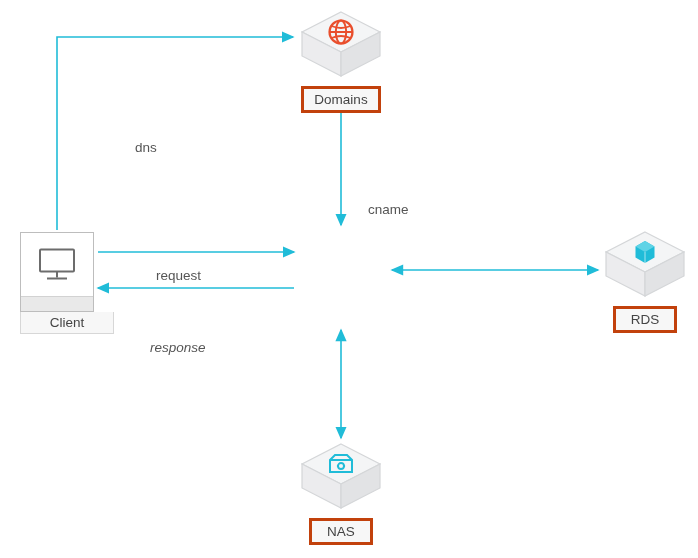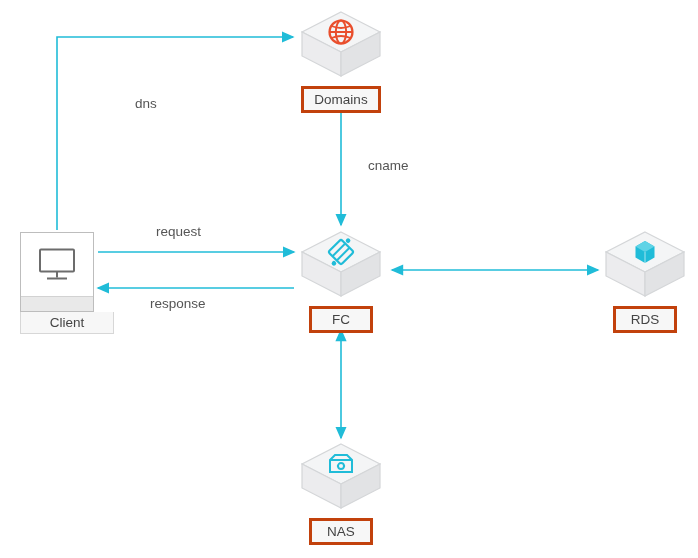--- a/index.html
+++ b/index.html
@@ -72,20 +72,21 @@
     position: absolute;
     left: 50%;
     top: 42%;
     transform: translate(-50%, -50%);
   }
   .edge-label {
     position: absolute;
     font-size: 13.5px;
     color: #555;
     background: transparent;
+    margin-top: 44px;
   }
   svg.arrows {
     position: absolute;
     left: 0; top: 0;
     width: 698px;
     height: 558px;
     pointer-events: none;
   }
 </style>
 </head>
@@ -112,21 +113,21 @@
     <path d="M 294 288 L 98 288" fill="none" stroke="#20bcd8" stroke-width="1.6" marker-end="url(#ah)"></path>
 
     <path d="M 392 270 L 598 270" fill="none" stroke="#20bcd8" stroke-width="1.6" marker-start="url(#ah-start)" marker-end="url(#ah)"></path>
 
     <path d="M 341 330 L 341 438" fill="none" stroke="#20bcd8" stroke-width="1.6" marker-start="url(#ah-start)" marker-end="url(#ah)"></path>
   </svg>
 
   <span class="edge-label" style="left:135px; top:96px;">dns</span>
   <span class="edge-label" style="left:368px; top:158px;text-align:center;">cname</span>
   <span class="edge-label" style="left:156px; top:224px;">request</span>
-  <span class="edge-label" style="left:150px; top:296px;">response</span>
+  <span class="edge-label" style="left:150px; top:296px;font-style:italic;">response</span>
 
   <div class="client-box" style="left:20px; top:232px;">
     <div class="client-screen">
       <span class="monitor">
         <svg width="40" height="34" viewBox="0 0 40 34">
           <rect x="3" y="2" width="34" height="22" rx="1" fill="none" stroke="#6c6c6c" stroke-width="2"></rect>
           <line x1="20" y1="24" x2="20" y2="30" stroke="#6c6c6c" stroke-width="2"></line>
           <line x1="10" y1="31" x2="30" y2="31" stroke="#6c6c6c" stroke-width="2"></line>
         </svg>
       </span>
@@ -146,38 +147,20 @@
           <line x1="-11.5" y1="0" x2="11.5" y2="0" stroke="#e94f2d" stroke-width="2"></line>
           <path d="M -9.5 -6 Q 0 -2 9.5 -6" fill="none" stroke="#e94f2d" stroke-width="1.8"></path>
           <path d="M -9.5 6 Q 0 2 9.5 6" fill="none" stroke="#e94f2d" stroke-width="1.8"></path>
         </g>
       </svg>
 
     </div>
     <span class="node-label">Domains</span>
   </div>
 
-  <div class="node" style="left:298px; top:228px;">
-    <div class="cube-wrap">
-      <svg width="86" height="72" viewBox="0 0 86 72">
-        <polygon points="43,4 82,24 43,44 4,24" fill="#f4f5f6" stroke="#d4d6d8" stroke-width="1.2"></polygon>
-        <polygon points="4,24 43,44 43,68 4,48" fill="#ececee" stroke="#d4d6d8" stroke-width="1.2"></polygon>
-        <polygon points="82,24 43,44 43,68 82,48" fill="#e2e3e5" stroke="#d4d6d8" stroke-width="1.2"></polygon>
-        <g transform="translate(43,24) rotate(45)">
-          <rect x="-9" y="-9" width="18" height="18" rx="2" fill="none" stroke="#20bcd8" stroke-width="2.2"></rect>
-          <line x1="-3" y1="-9" x2="-3" y2="9" stroke="#20bcd8" stroke-width="2"></line>
-          <line x1="3" y1="-9" x2="3" y2="9" stroke="#20bcd8" stroke-width="2"></line>
-          <circle cx="-3" cy="-13" r="2.3" fill="#20bcd8"></circle>
-          <circle cx="3" cy="13" r="2.3" fill="#20bcd8"></circle>
-        </g>
-      </svg>
-
-    </div>
-    <span class="node-label">FC</span>
-  </div>
 
   <div class="node" style="left:298px; top:440px;">
     <div class="cube-wrap">
       <svg width="86" height="72" viewBox="0 0 86 72">
         <polygon points="43,4 82,24 43,44 4,24" fill="#f4f5f6" stroke="#d4d6d8" stroke-width="1.2"></polygon>
         <polygon points="4,24 43,44 43,68 4,48" fill="#ececee" stroke="#d4d6d8" stroke-width="1.2"></polygon>
         <polygon points="82,24 43,44 43,68 82,48" fill="#e2e3e5" stroke="#d4d6d8" stroke-width="1.2"></polygon>
         <g transform="translate(43,24)">
           <path d="M -11 -4 L -6 -9 L 6 -9 L 11 -4 L 11 8 L -11 8 Z" fill="none" stroke="#20bcd8" stroke-width="2"></path>
           <line x1="-11" y1="-4" x2="11" y2="-4" stroke="#20bcd8" stroke-width="2"></line>

